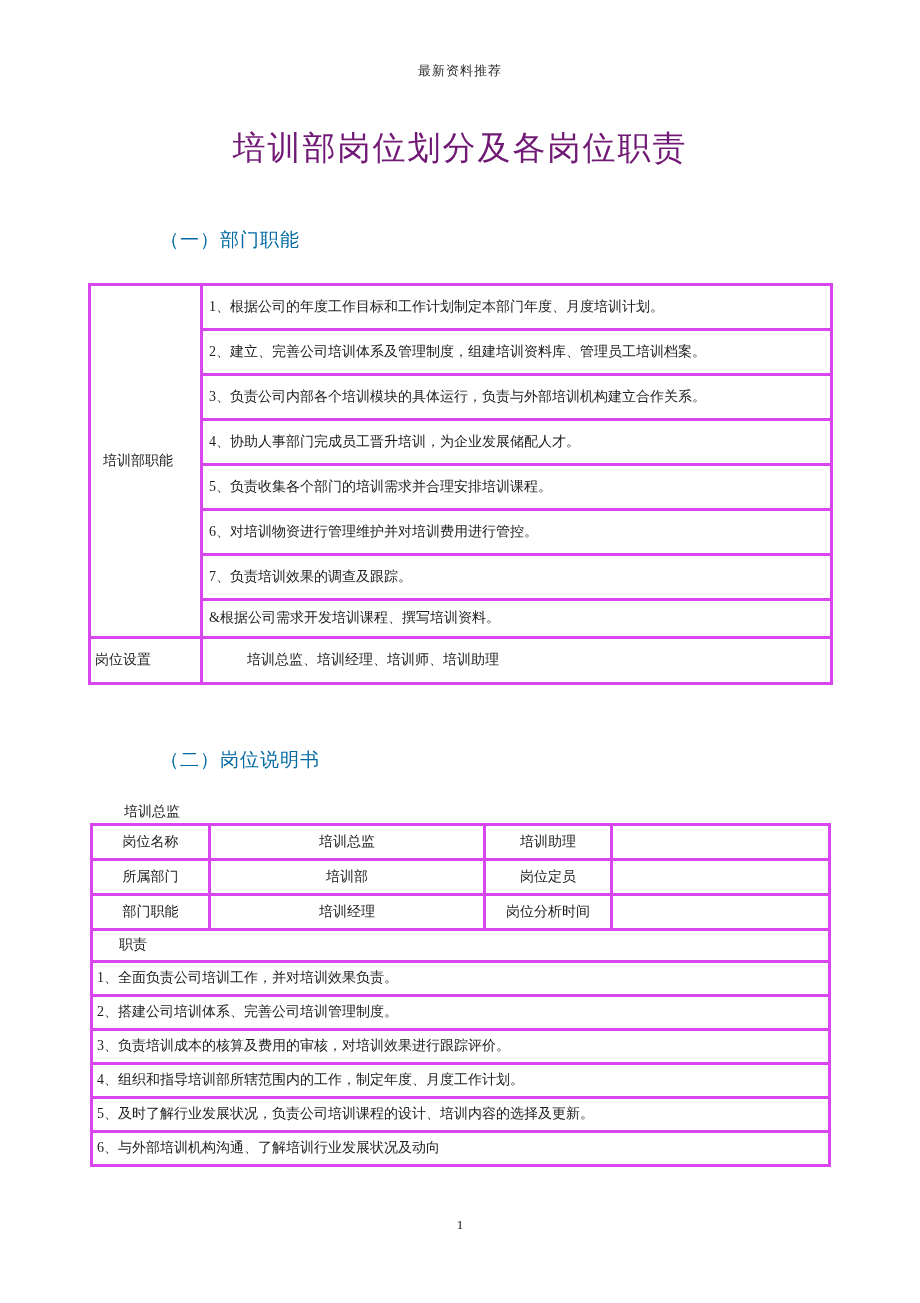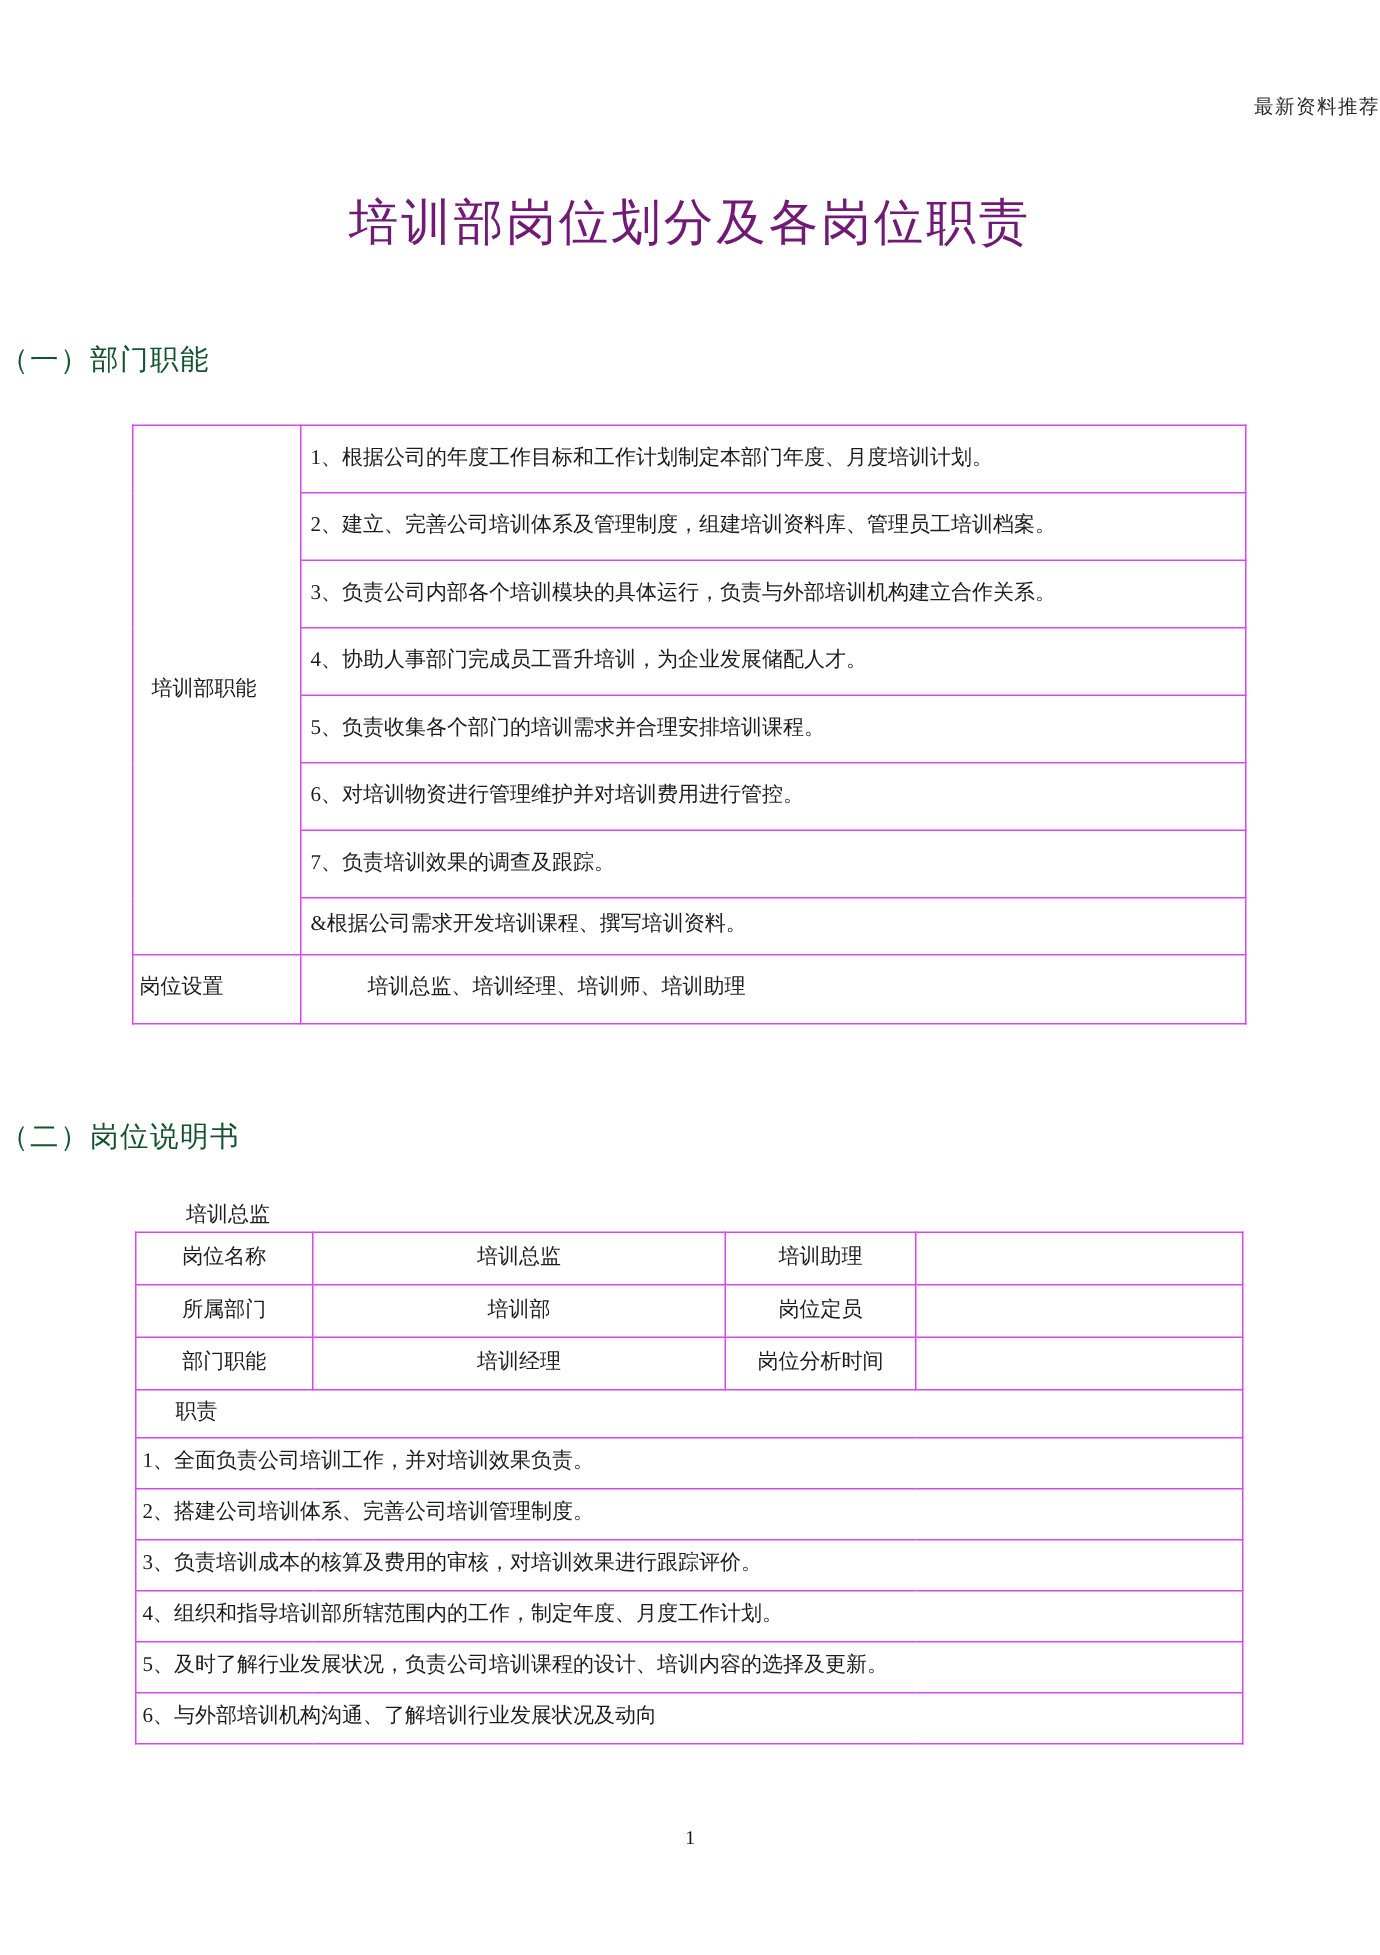--- a/index.html
+++ b/index.html
@@ -8,46 +8,47 @@
     width: 920px;
     height: 1303px;
     position: relative;
     background: #ffffff;
     font-family: "Liberation Serif", "DejaVu Serif", serif;
     color: #1a1a1a;
     overflow: hidden;
   }
   .header-note {
     padding-top: 62px;
-    text-align: right;
+    text-align: center;
     font-size: 13px;
     color: #2b2b2b;
     letter-spacing: 1px;
   }
   .doc-title {
     margin-top: 46px;
     text-align: center;
     font-size: 33px;
     font-weight: normal;
     letter-spacing: 2px;
     color: #701a75;
   }
   .section-heading {
+    margin-left: 160px;
     font-size: 19px;
-    color: #14532d;
+    color: #0369a1;
     letter-spacing: 1px;
   }
   .section-heading.first { margin-top: 56px; }
   .section-heading.second { margin-top: 62px; }
   table {
     border-collapse: collapse;
     table-layout: fixed;
   }
   td {
-    border: 1px solid #d946ef;
+    border: 3px solid #d946ef;
     font-size: 14px;
     color: #1c1c1c;
     vertical-align: middle;
     padding: 2px 4px;
     line-height: 1.35;
     overflow: hidden;
     white-space: nowrap;
   }
   
   .func-table {

